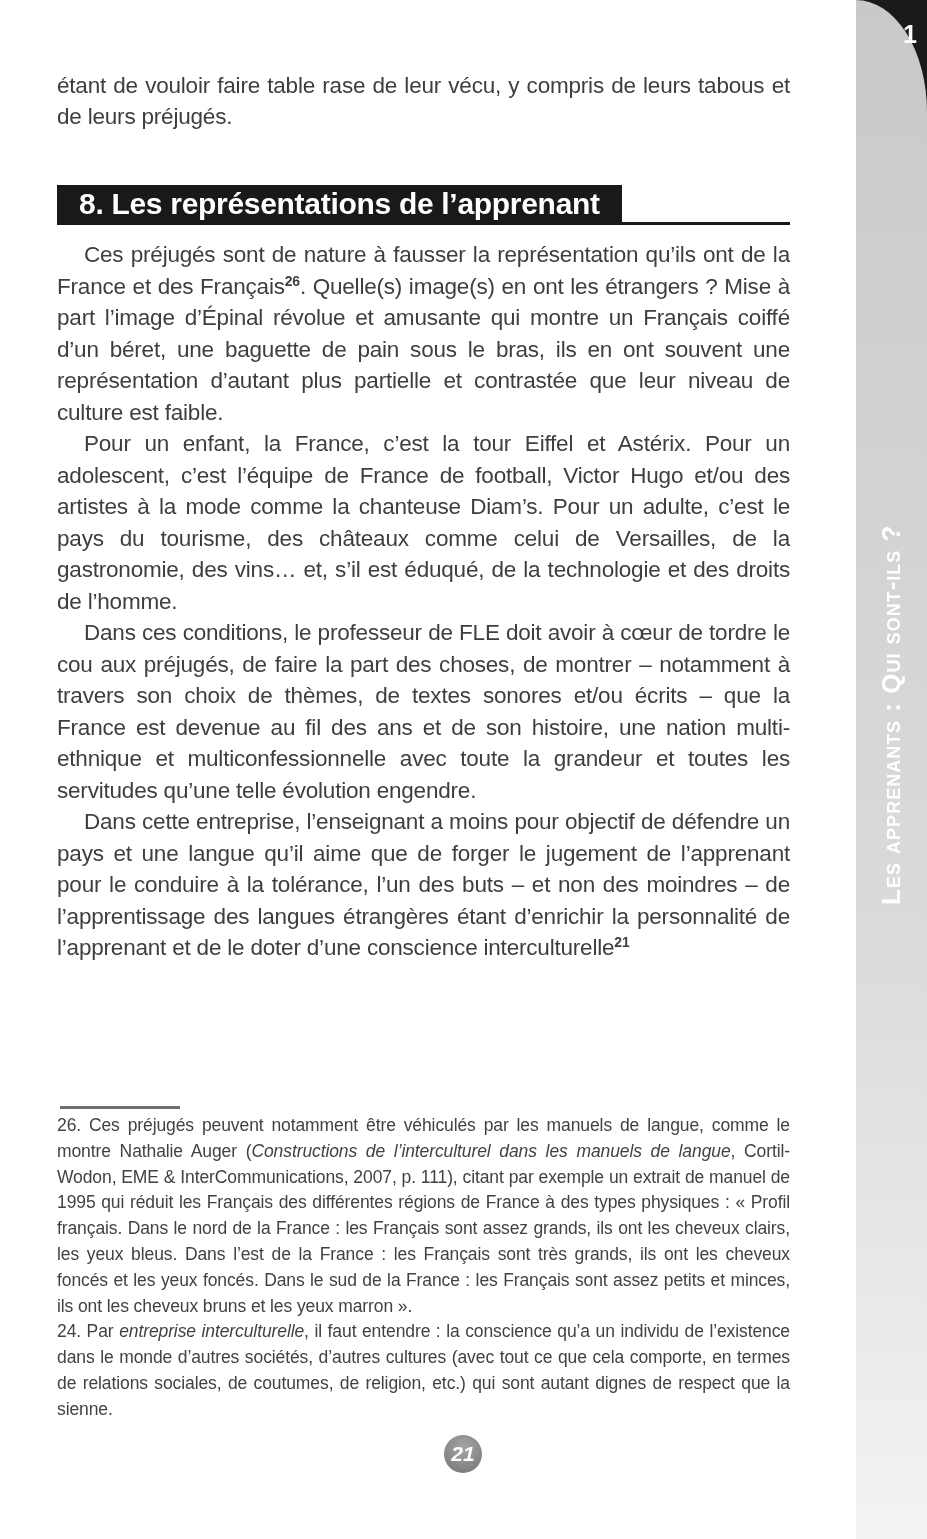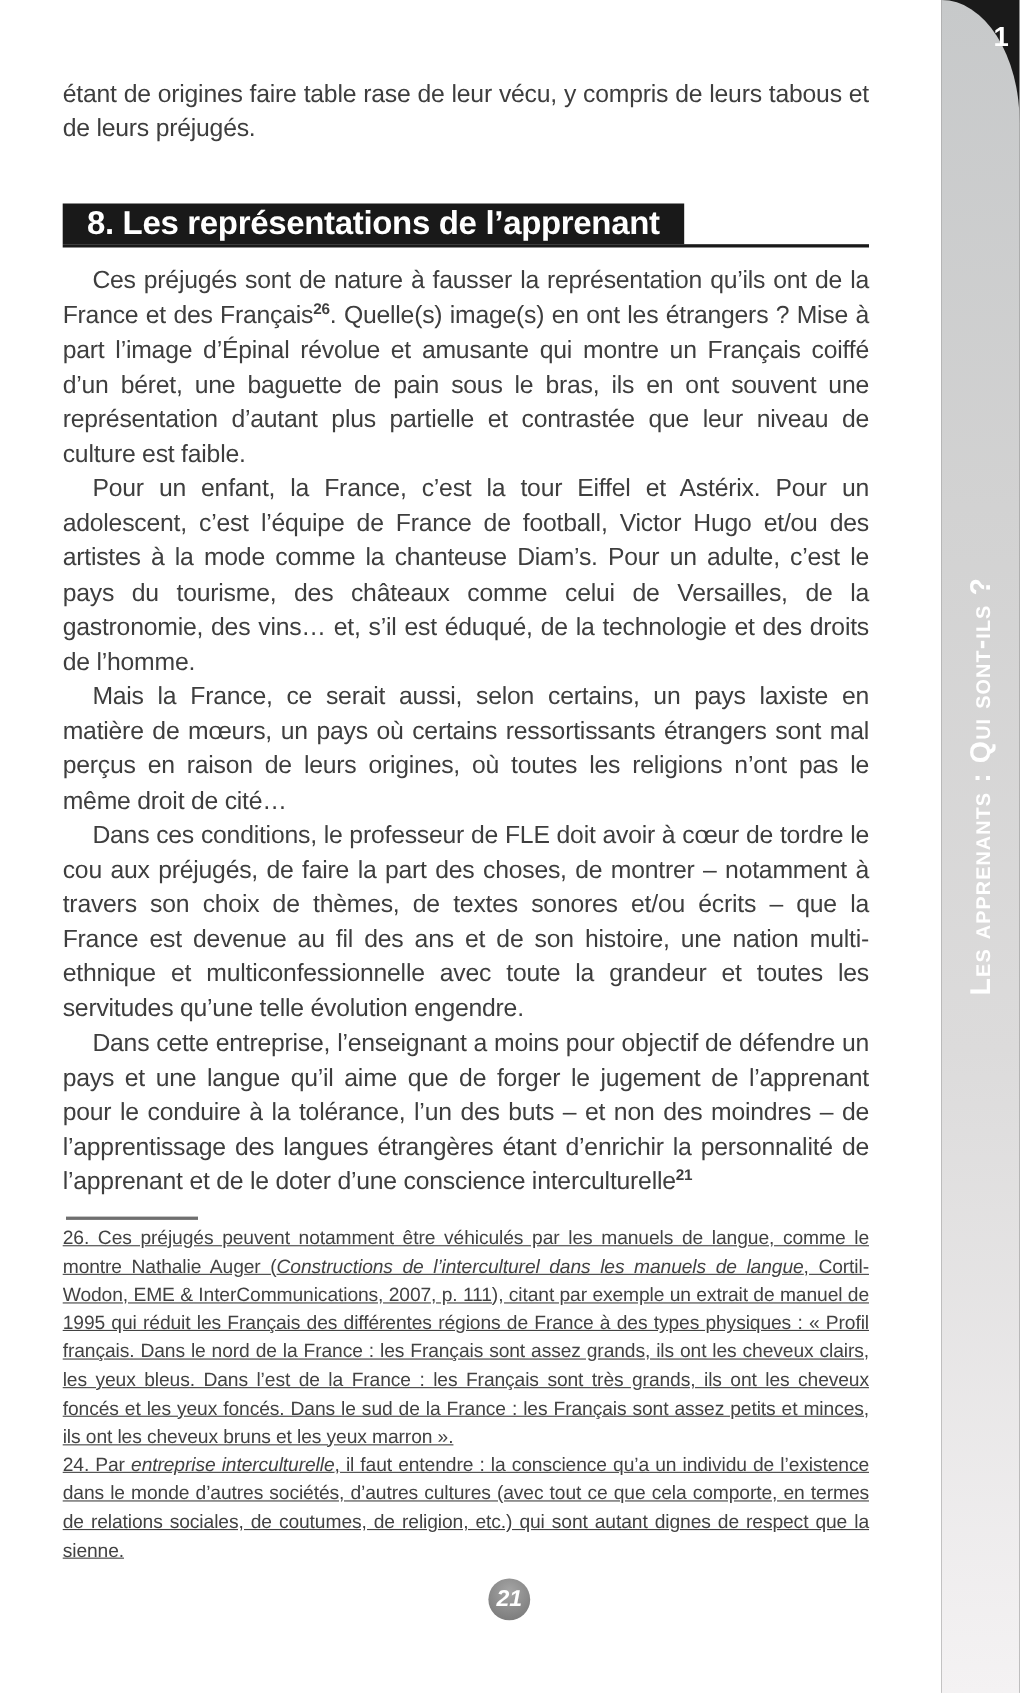--- a/index.html
+++ b/index.html
@@ -42,21 +42,21 @@
   
   .footnote-sep {
     position:absolute; top:1106px; left:60px; width:120px; height:3px;
     background:var(--rule_gray,#6f6f6f);
   }
   .footnotes {
     position:absolute; top:1113px; left:57px; width:733px;
     font-size:17.5px; line-height:25.8px; letter-spacing:-0.1px;
     color:var(--footnote_text,#424242); text-align:justify; hyphens:auto;
   }
-  .footnotes p { margin:0;text-decoration:underline; }
+  .footnotes p { margin:0; }
 
   
   .page-badge {
     position:absolute; left:444px; top:1435px; width:38px; height:38px;
     border-radius:50%;
     background:radial-gradient(circle at 50% 32%, #a6a6a6 0%, var(--badge_gray,#7e7e7e) 78%);
     display:flex; align-items:center; justify-content:center;
     color:#ffffff; font-weight:bold; font-size:21px;font-style:italic;
   }
 
@@ -80,30 +80,29 @@
     position:absolute; top:495px; right:0; width:71px; height:440px;
     display:flex; align-items:center; justify-content:center;
     writing-mode:vertical-rl; transform:rotate(180deg);
     color:var(--sidebar_title,#ffffff); font-weight:bold; font-size:26px;
     font-variant:small-caps; letter-spacing:1px; white-space:nowrap;
   }
 </style>
 </head>
 <body>
 
-<p class="para-cont">étant de origines faire table rase de leur vécu, y compris de leurs tabous et de leurs préjugés.</p>
+<p class="para-cont">étant de vouloir faire table rase de leur vécu, y compris de leurs tabous et de leurs préjugés.</p>
 
 <div class="heading-row">
   <h2 class="heading-bar" style="margin:0">8. Les représentations de l’apprenant</h2>
 </div>
 
 <div class="body-block">
   <p><span>Ces préjugés sont de nature à fausser la représentation qu’ils ont de la France et des Français</span><sup>26</sup><span>. Quelle(s) image(s) en ont les étrangers&nbsp;? Mise à part l’image d’Épinal révolue et amusante qui montre un Français coiffé d’un béret, une baguette de pain sous le bras, ils en ont souvent une représentation d’autant plus partielle et contrastée que leur niveau de culture est faible.</span></p>
   <p><span>Pour un enfant, la France, c’est la tour Eiffel et Astérix. Pour un adolescent, c’est l’équipe de France de football, Victor Hugo et/ou des artistes à la mode comme la chanteuse Diam’s. Pour un adulte, c’est le pays du tourisme, des châteaux comme celui de Versailles, de la gastronomie, des vins… et, s’il est éduqué, de la technologie et des droits de l’homme.</span></p>
-  <p><span>Mais la France, ce serait aussi, selon certains, un pays laxiste en matière de mœurs, un pays où certains ressortissants étrangers sont mal perçus en raison de leurs origines, où toutes les religions n’ont pas le même droit de cité…</span></p>
   <p><span>Dans ces conditions, le professeur de FLE doit avoir à cœur de tordre le cou aux préjugés, de faire la part des choses, de montrer – notamment à travers son choix de thèmes, de textes sonores et/ou écrits – que la France est devenue au fil des ans et de son histoire, une nation multi-ethnique et multiconfessionnelle avec toute la grandeur et toutes les servitudes qu’une telle évolution engendre.</span></p>
   <p><span>Dans cette entreprise, l’enseignant a moins pour objectif de défendre un pays et une langue qu’il aime que de forger le jugement de l’apprenant pour le conduire à la tolérance, l’un des buts – et non des moindres – de l’apprentissage des langues étrangères étant d’enrichir la personnalité de l’apprenant et de le doter d’une conscience interculturelle</span><sup>21</sup></p>
 </div>
 
 <div class="footnote-sep"></div>
 <div class="footnotes">
   <p><span>26. Ces préjugés peuvent notamment être véhiculés par les manuels de langue, comme le montre Nathalie Auger (</span><span class="it">Constructions de l’interculturel dans les manuels de langue</span><span>, Cortil-Wodon, EME &amp; InterCommunications, 2007, p.&nbsp;111), citant par exemple un extrait de manuel de 1995 qui réduit les Français des différentes régions de France à des types physiques&nbsp;: «&nbsp;Profil français. Dans le nord de la France&nbsp;: les Français sont assez grands, ils ont les cheveux clairs, les yeux bleus. Dans l’est de la France&nbsp;: les Français sont très grands, ils ont les cheveux foncés et les yeux foncés. Dans le sud de la France&nbsp;: les Français sont assez petits et minces, ils ont les cheveux bruns et les yeux marron&nbsp;».</span></p>
   <p><span>24. Par </span><span class="it">entreprise interculturelle</span><span>, il faut entendre&nbsp;: la conscience qu’a un individu de l’existence dans le monde d’autres sociétés, d’autres cultures (avec tout ce que cela comporte, en termes de relations sociales, de coutumes, de religion, etc.) qui sont autant dignes de respect que la sienne.</span></p>
 </div>
 

